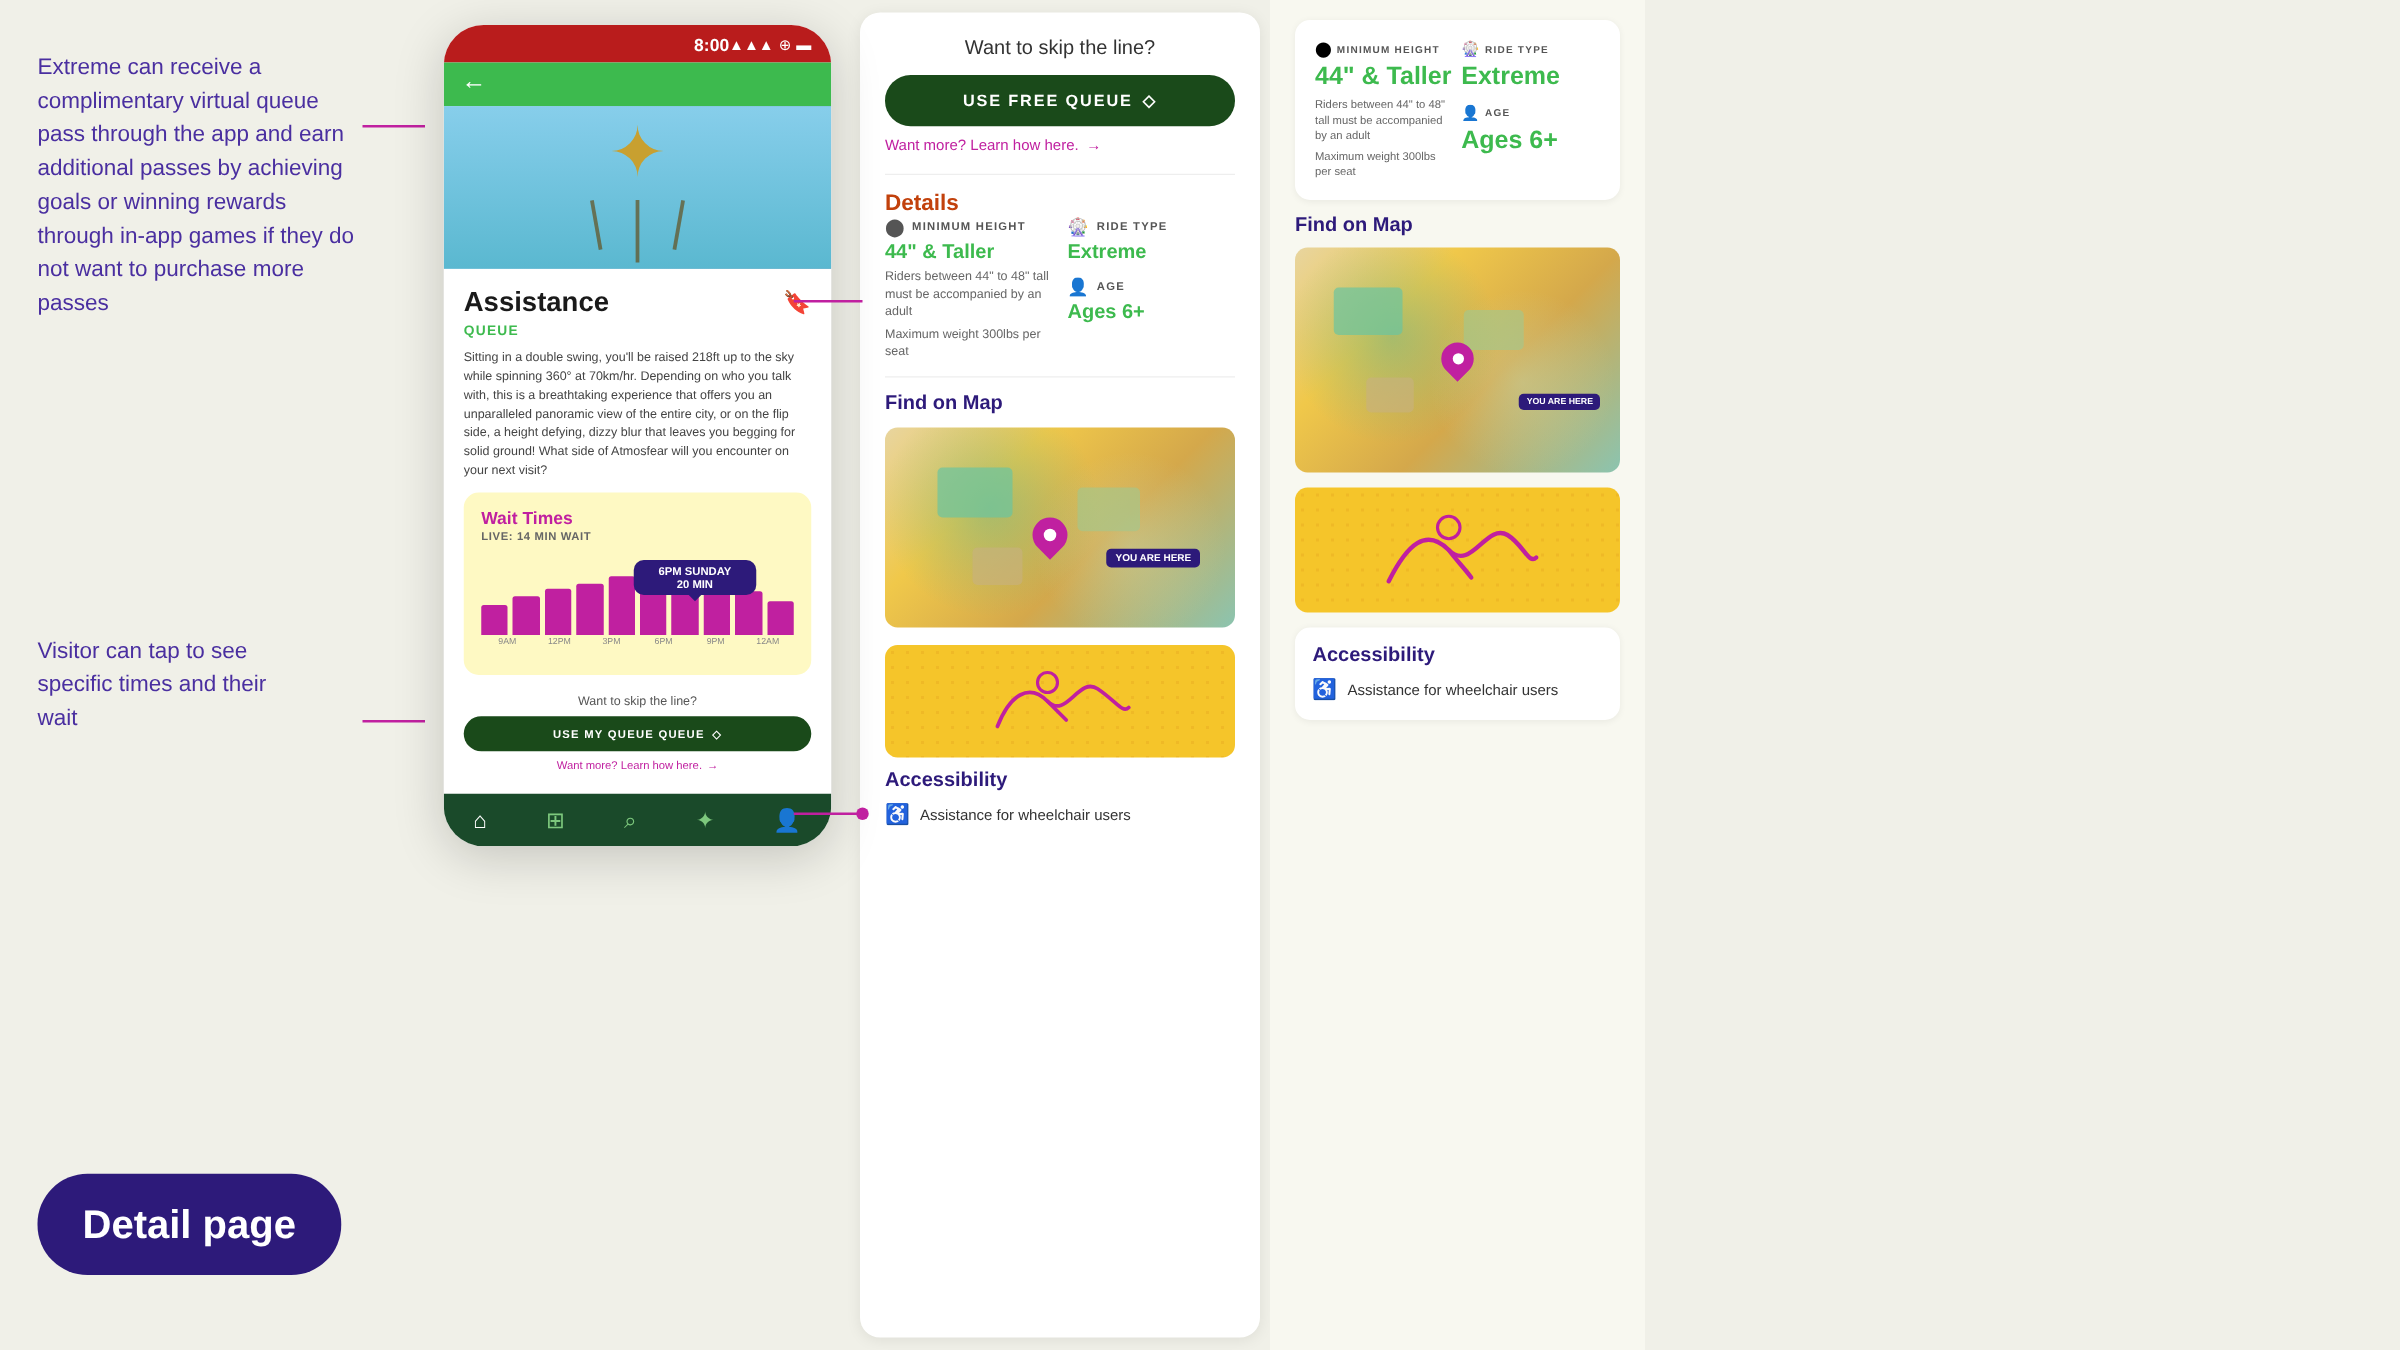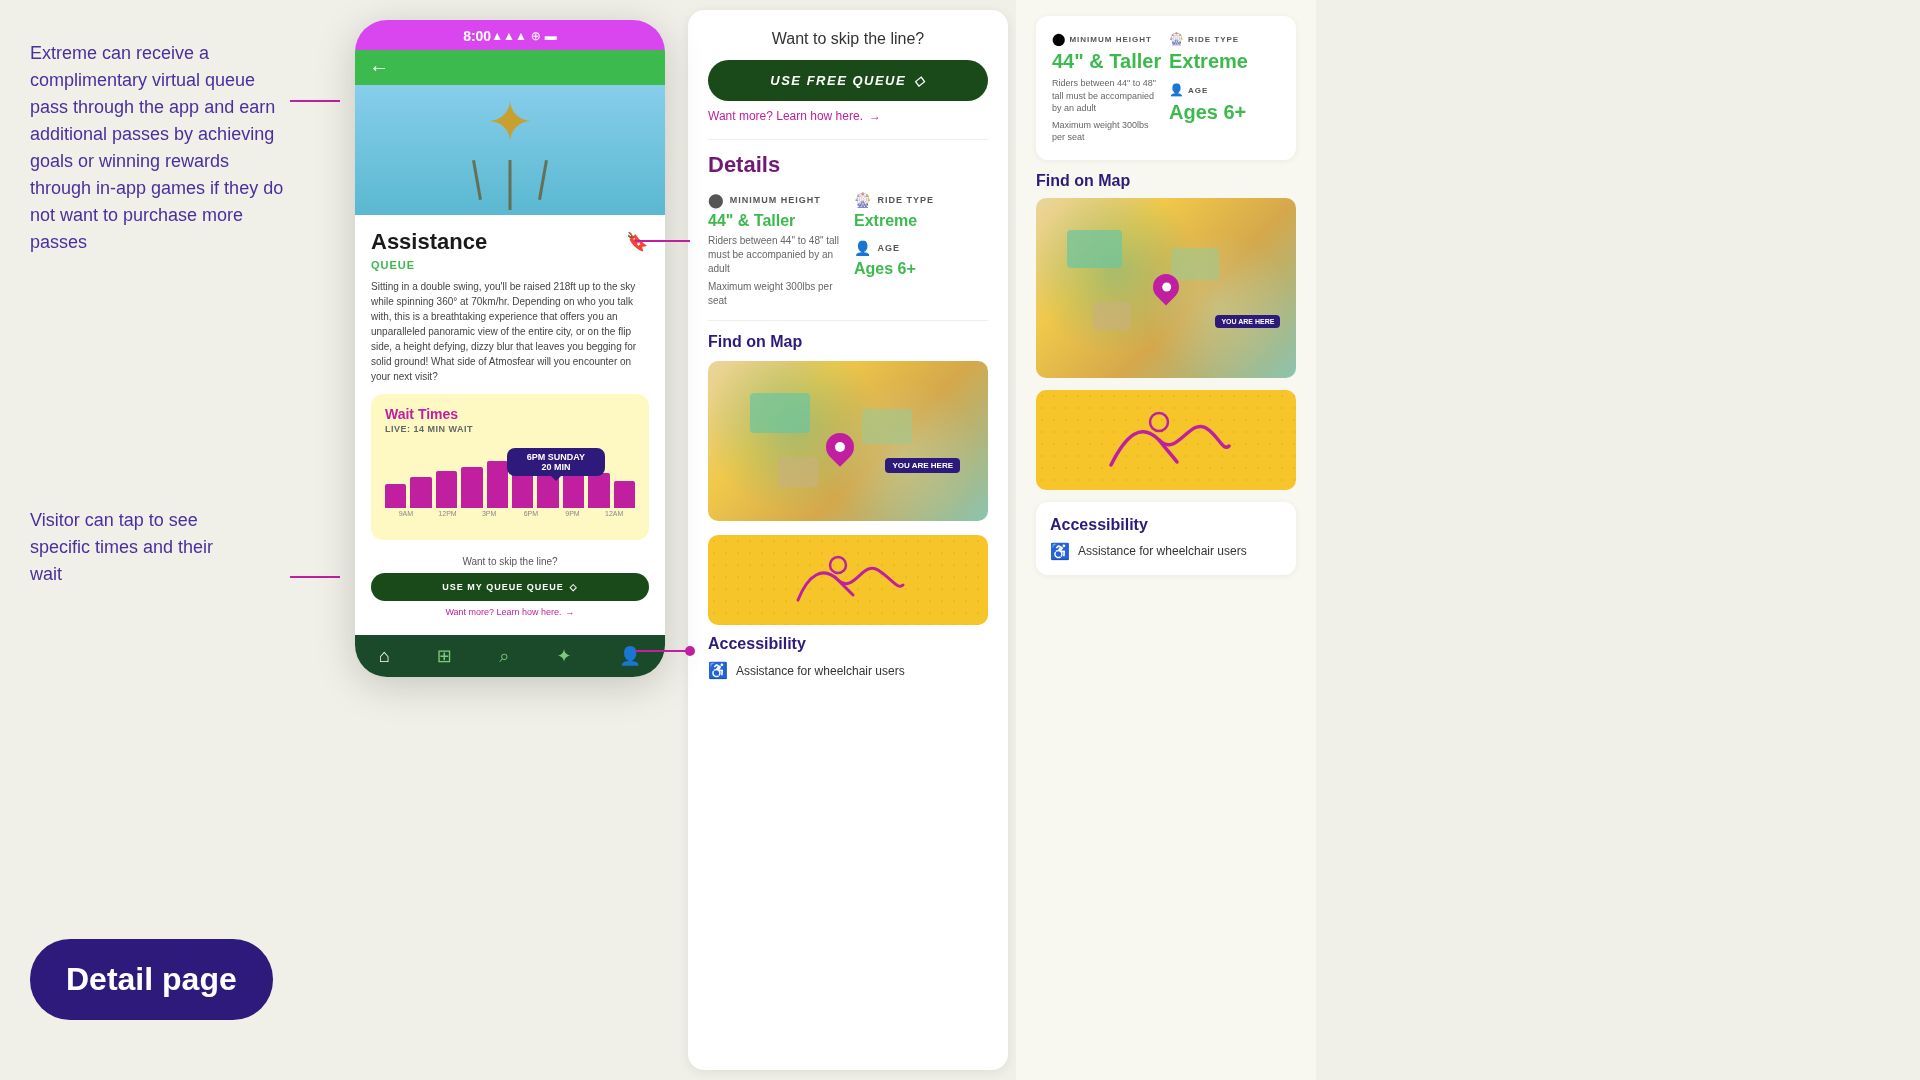--- a/index.html
+++ b/index.html
@@ -59,23 +59,23 @@
     }
     .phone-frame {
       width: 310px;
       background: white;
       border-radius: 32px;
       overflow: hidden;
       box-shadow: 0 8px 40px rgba(0,0,0,0.18);
       position: relative;
     }
     .phone-status-bar {
-      background: #d946ef;
-      display: flex;
-      justify-content: center;
+      background: #b91c1c;
+      display: flex;
+      justify-content: flex-end;
       align-items: center;
       padding: 8px 16px 6px;
     }
     .phone-time {
       color: white;
       font-size: 14px;
       font-weight: 700;
     }
     .phone-icons {
       display: flex;
@@ -272,21 +272,20 @@
       border-radius: 28px;
       padding: 13px 20px;
       display: flex;
       align-items: center;
       justify-content: center;
       gap: 8px;
       margin-bottom: 8px;
       cursor: pointer;
       width: 100%;
       border: none;
-      font-style: italic;
     }
     .use-free-queue-btn span {
       color: white;
       font-size: 13px;
       font-weight: 700;
       letter-spacing: 1.5px;
     }
     .learn-more-link {
       color: #c020a0;
       font-size: 12px;
@@ -295,24 +294,23 @@
       gap: 6px;
       margin-bottom: 16px;
       cursor: pointer;
     }
     .section-divider {
       border: none;
       border-top: 1px solid #eee;
       margin: 12px 0;
     }
     .details-title {
-      color: #701a75;
-      font-size: 22px;
-      font-weight: 700;
-      margin-bottom: 14px;
+      color: #c2410c;
+      font-size: 18px;
+      font-weight: 700;
     }
     .detail-grid {
       display: grid;
       grid-template-columns: 1fr 1fr;
       gap: 12px;
       margin-bottom: 10px;
     }
     .detail-item {}
     .detail-label-row {
       display: flex;

